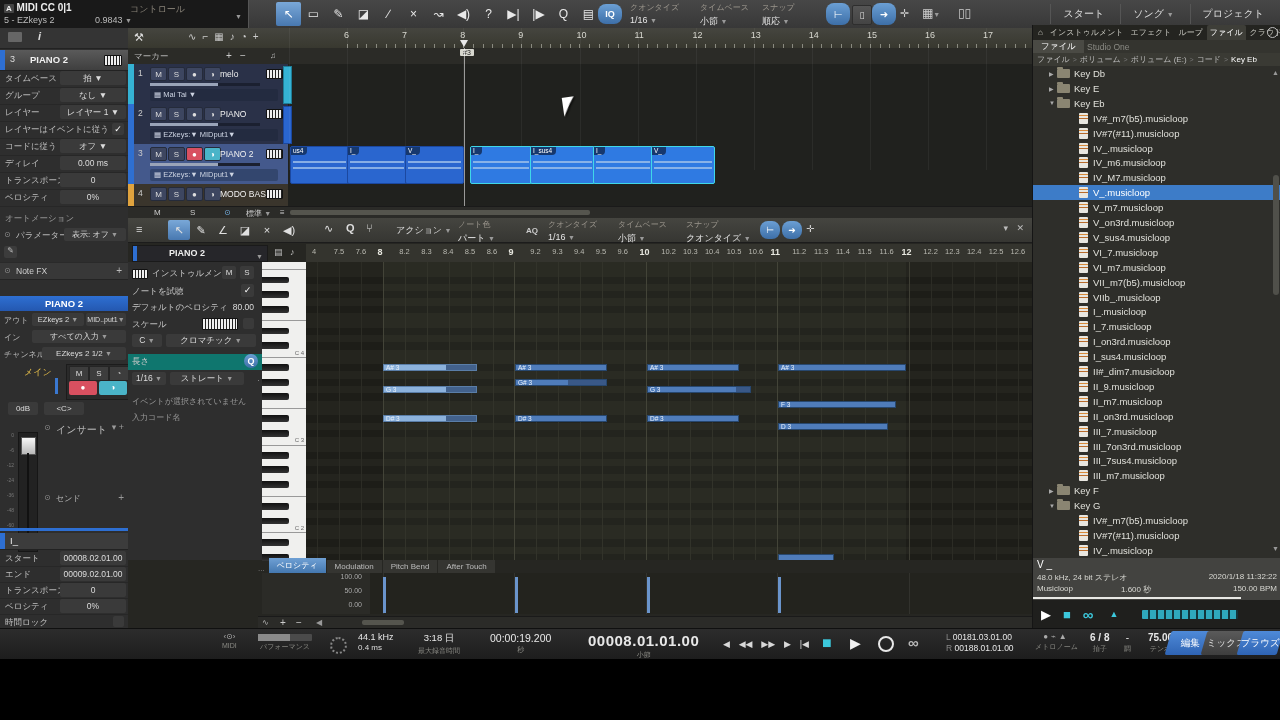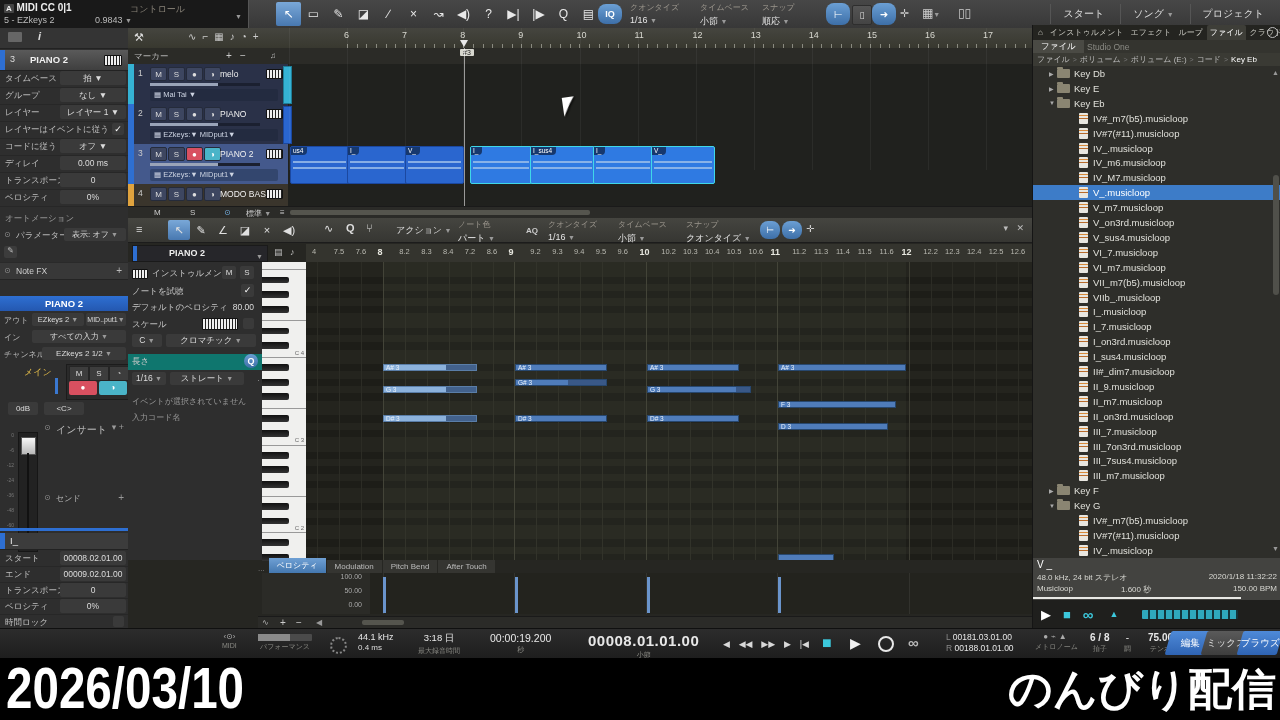--- a/index.html
+++ b/index.html
@@ -583,21 +583,21 @@
     <span class="abs" style="left:146px;top:29px;color:#bbb;font-size:9px">▤</span>
     <span class="abs" style="left:162px;top:29px;color:#bbb;font-size:9px">♪</span>
     <div id="pr-ruler" class="abs">
         <div class="pr-num" style="left: 6px;">4</div>
         <div class="pr-num" style="left: 27.83px;">7.5</div>
         <div class="pr-num" style="left: 49.66px;">7.6</div>
         <div class="pr-num bar" style="left: 71.49px;">8</div>
         <div class="pr-num" style="left: 93.32px;">8.2</div>
         <div class="pr-num" style="left: 115.15px;">8.3</div>
         <div class="pr-num" style="left: 136.98px;">8.4</div>
-        <div class="pr-num" style="left: 158.81px;">7.2</div>
+        <div class="pr-num" style="left: 158.81px;">8.5</div>
         <div class="pr-num" style="left: 180.64px;">8.6</div>
         <div class="pr-num bar" style="left: 202.47px;">9</div>
         <div class="pr-num" style="left: 224.3px;">9.2</div>
         <div class="pr-num" style="left: 246.13px;">9.3</div>
         <div class="pr-num" style="left: 267.96px;">9.4</div>
         <div class="pr-num" style="left: 289.79px;">9.5</div>
         <div class="pr-num" style="left: 311.62px;">9.6</div>
         <div class="pr-num bar" style="left: 333.45px;">10</div>
         <div class="pr-num" style="left: 355.28px;">10.2</div>
         <div class="pr-num" style="left: 377.11px;">10.3</div>
@@ -1036,19 +1036,15 @@
   <div class="viewbtn" style="left:1168px;top:631px">
       <span>編集</span>
     </div>
   <div class="viewbtn gray" style="left:1204px;top:631px">
       <span>ミックス</span>
     </div>
   <div class="viewbtn" style="left:1240px;top:631px;width:40px">
       <span>ブラウズ</span>
     </div>
 
-  <div id="bottombar" class="abs">
-    <div id="ol-date">2026/03/10</div>
-    <div id="ol-title">のんびり配信</div>
-  </div>
 
   <div id="mouse-cursor" class="abs"></div>
 </div>
 
 </body></html>

